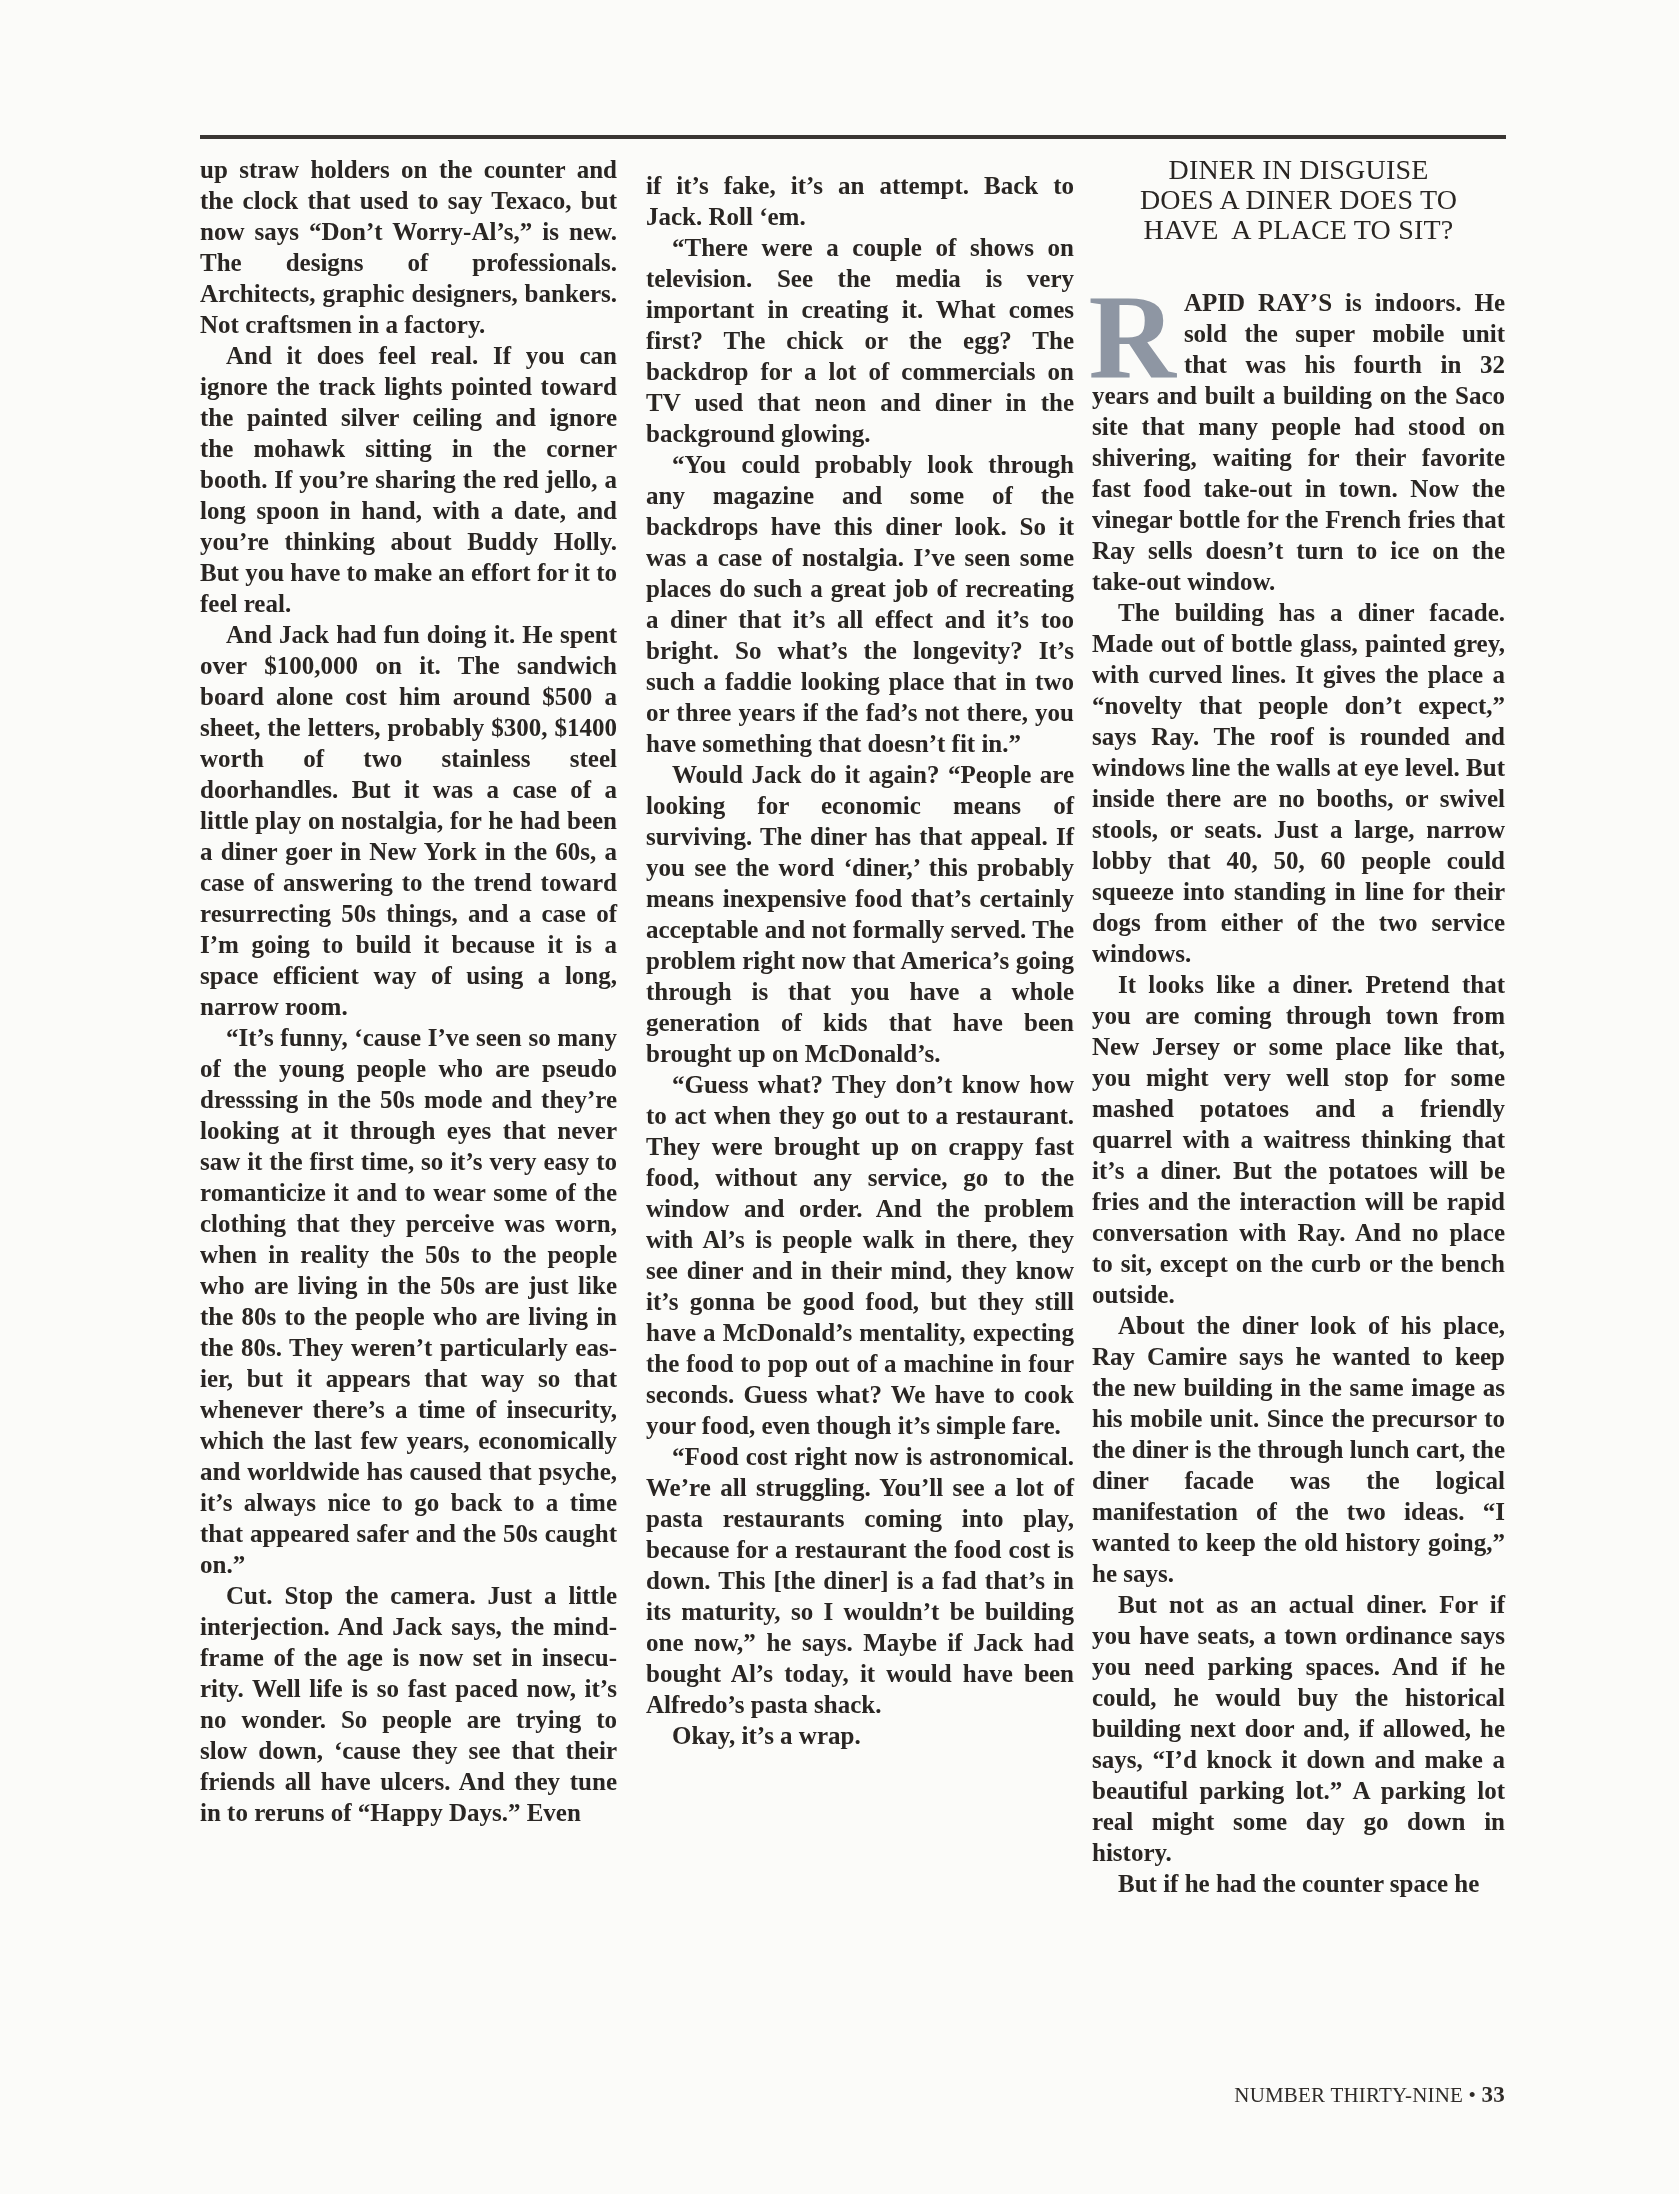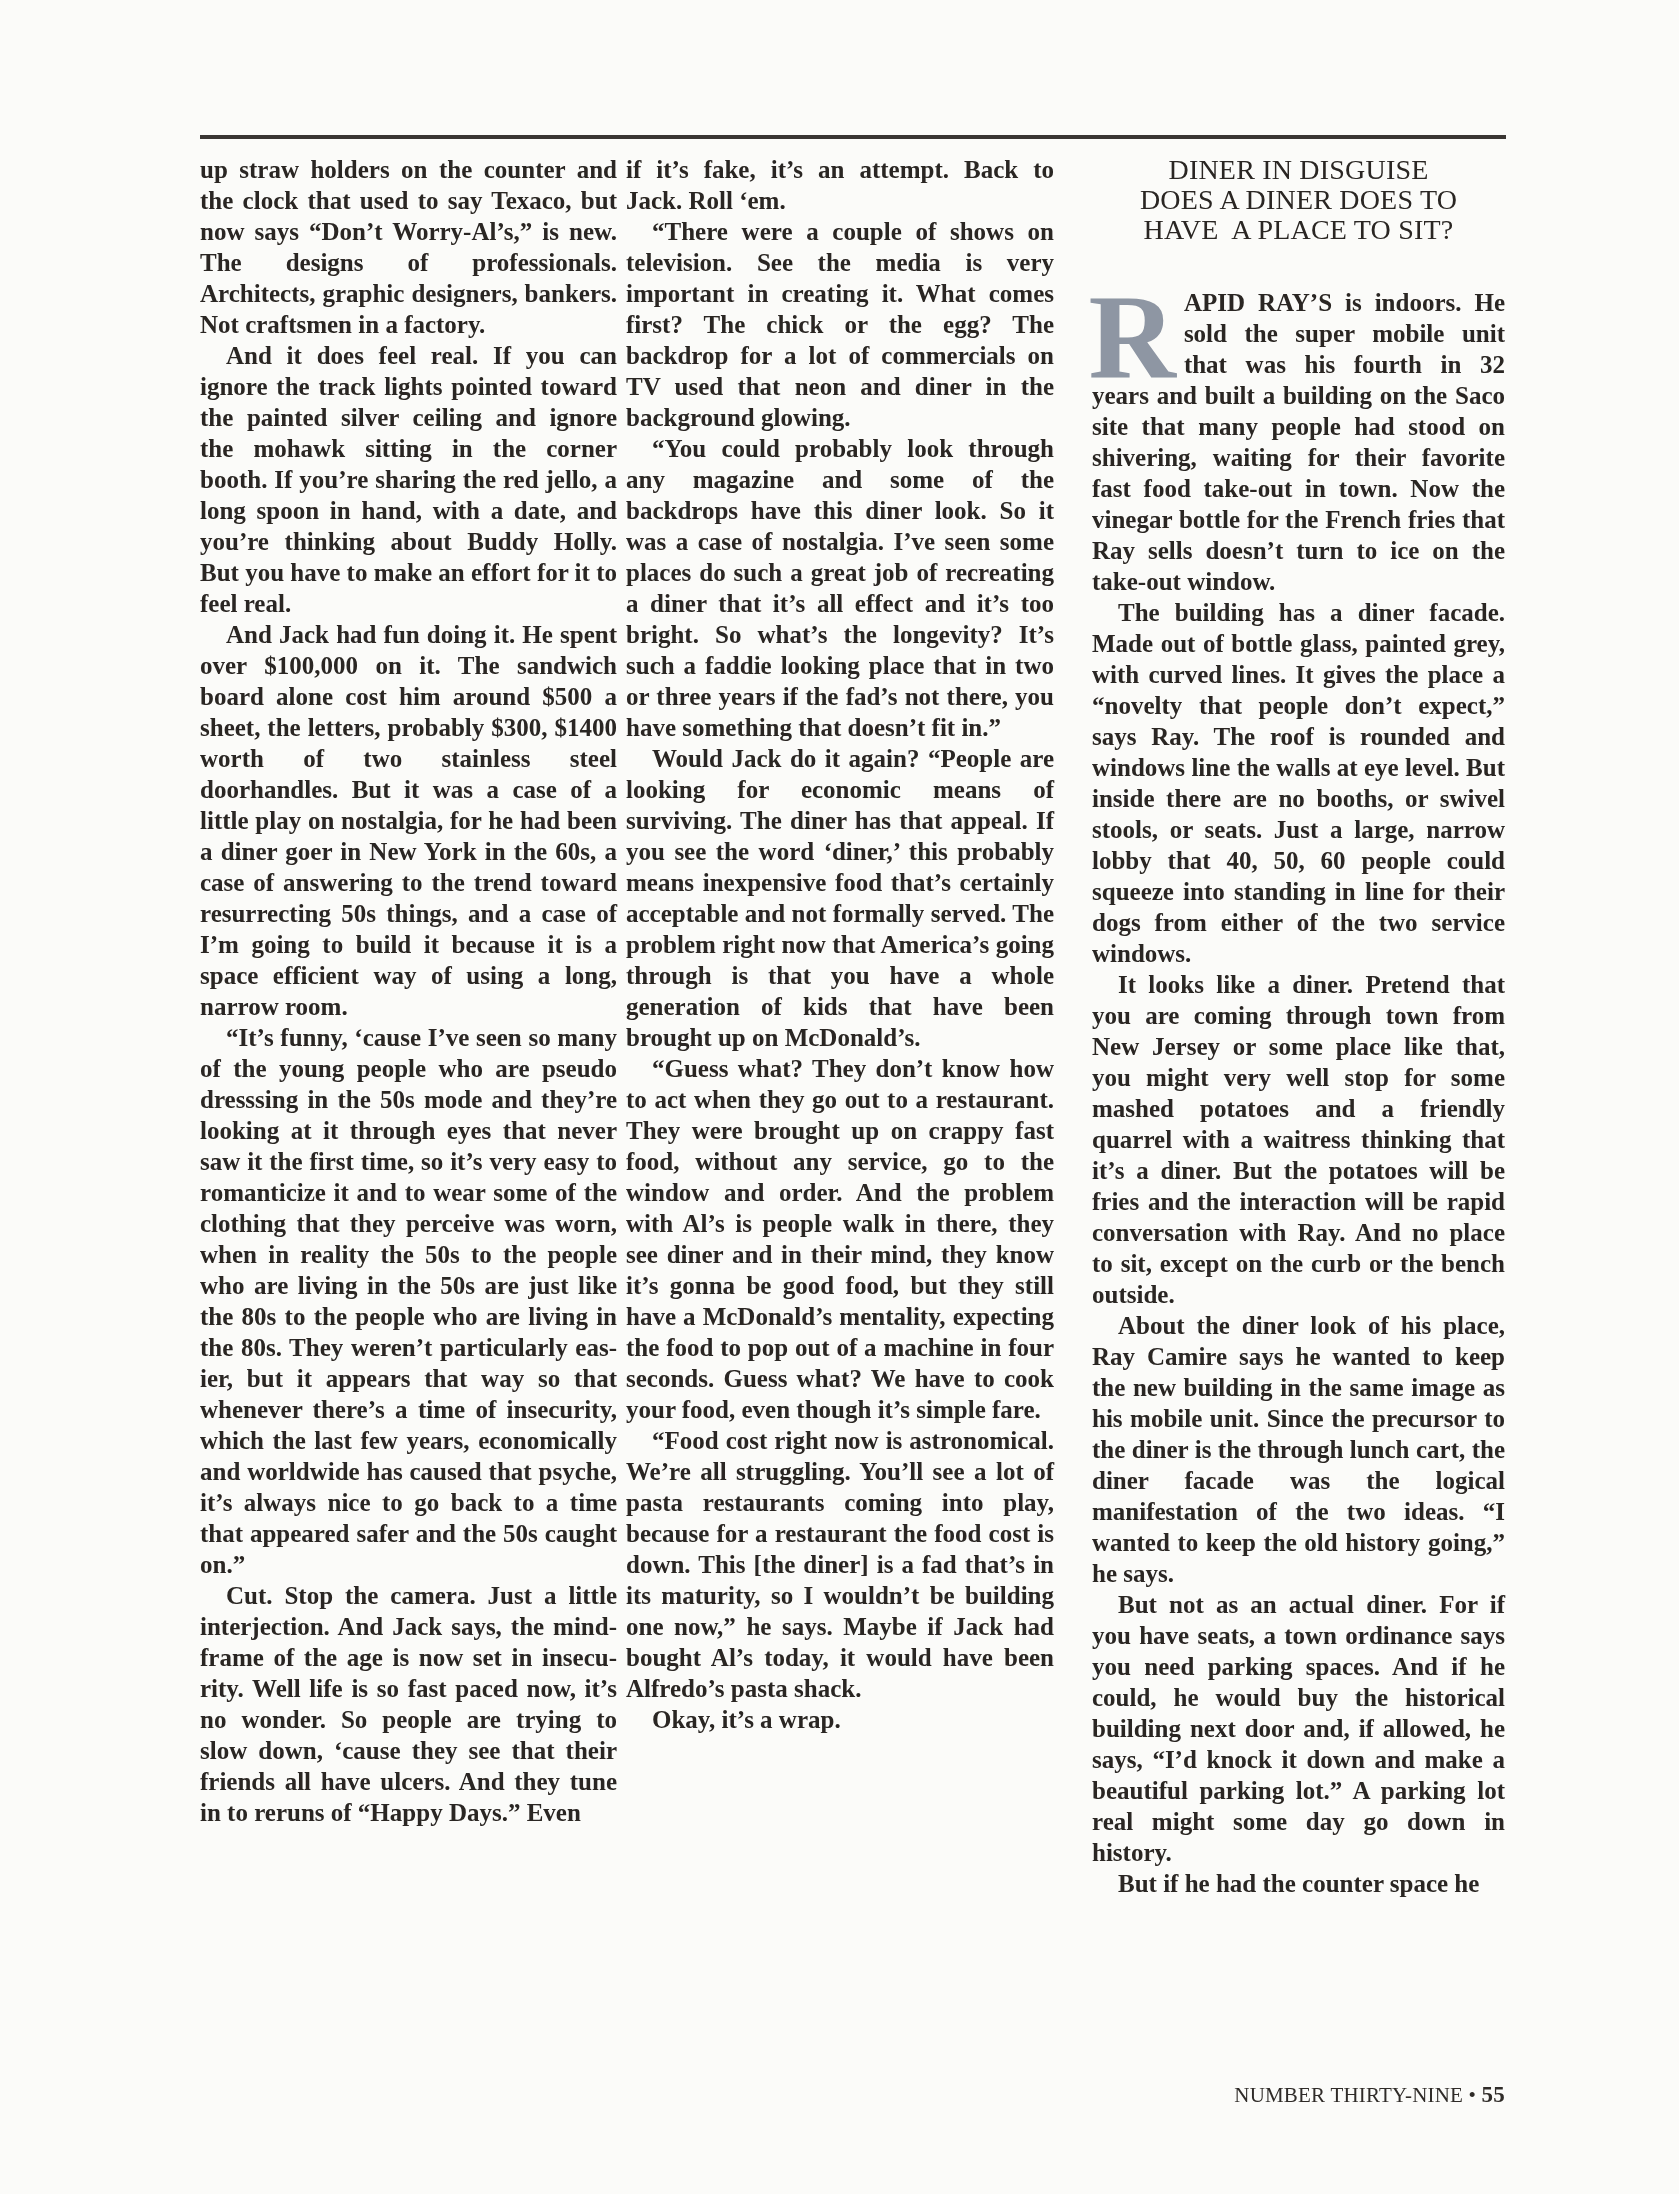--- a/index.html
+++ b/index.html
@@ -14,21 +14,21 @@
   .rule {
     position: absolute; left: 200px; top: 135px;
     width: 1306px; height: 4px; background: #3a3633;
   }
   .col {
     position: absolute; top: 154px;
     font-size: 25px; line-height: 31px;
     text-align: justify; hyphens: manual;
   }
   #col1 { left: 200px; width: 417px; }
-  #col2 { left: 626px; width: 428px; }
+  #col2 { left: 646px; width: 428px; margin-top: 16px; }
   #col3 { left: 1092px; width: 413px; }
   .col p { margin: 0; text-indent: 0; font-weight: bold; }
   .col p.ind { text-indent: 26px; }
   .head {
     text-align: center; font-size: 28px; line-height: 30px;
     letter-spacing: 0.2px; margin: 0.9px 0 42px 0;
   }
   .drop {
     float: left; font-size: 121px; line-height: 92px;
     color: #8e96a3; margin: 4.4px 8px -4.4px -3.5px;
@@ -74,15 +74,15 @@
   <p class="ind">The building has a diner facade. Made out of bottle glass, painted grey, with curved lines. It gives the place a “novelty that people don’t expect,” says Ray. The roof is rounded and windows line the walls at eye level. But inside there are no booths, or swivel stools, or seats. Just a large, narrow lobby that 40, 50, 60 people could squeeze into standing in line for their dogs from either of the two service windows.</p>
   <p class="ind">It looks like a diner. Pretend that you are coming through town from New Jersey or some place like that, you might very well stop for some mashed potatoes and a friendly quarrel with a waitress thinking that it’s a diner. But the potatoes will be fries and the interaction will be rapid conversation with Ray. And no place to sit, except on the curb or the bench outside.</p>
   <p class="ind">About the diner look of his place, Ray Camire says he wanted to keep the new building in the same image as his mobile unit. Since the precur­sor to the diner is the through lunch cart, the diner facade was the logical manifestation of the two ideas. “I wanted to keep the old history going,” he says.</p>
   <p class="ind">But not as an actual diner. For if you have seats, a town ordinance says you need parking spaces. And if he could, he would buy the histori­cal building next door and, if al­lowed, he says, “I’d knock it down and make a beautiful parking lot.” A parking lot real might some day go down in history.</p>
   <p class="ind">But if he had the counter space he</p>
 </div>
 
 <div class="footer">
   <span>NUMBER THIRTY-NINE</span>
   <span>•</span>
-  <span class="pg">55</span>
+  <span class="pg">33</span>
 </div>
 
 
 </body></html>

